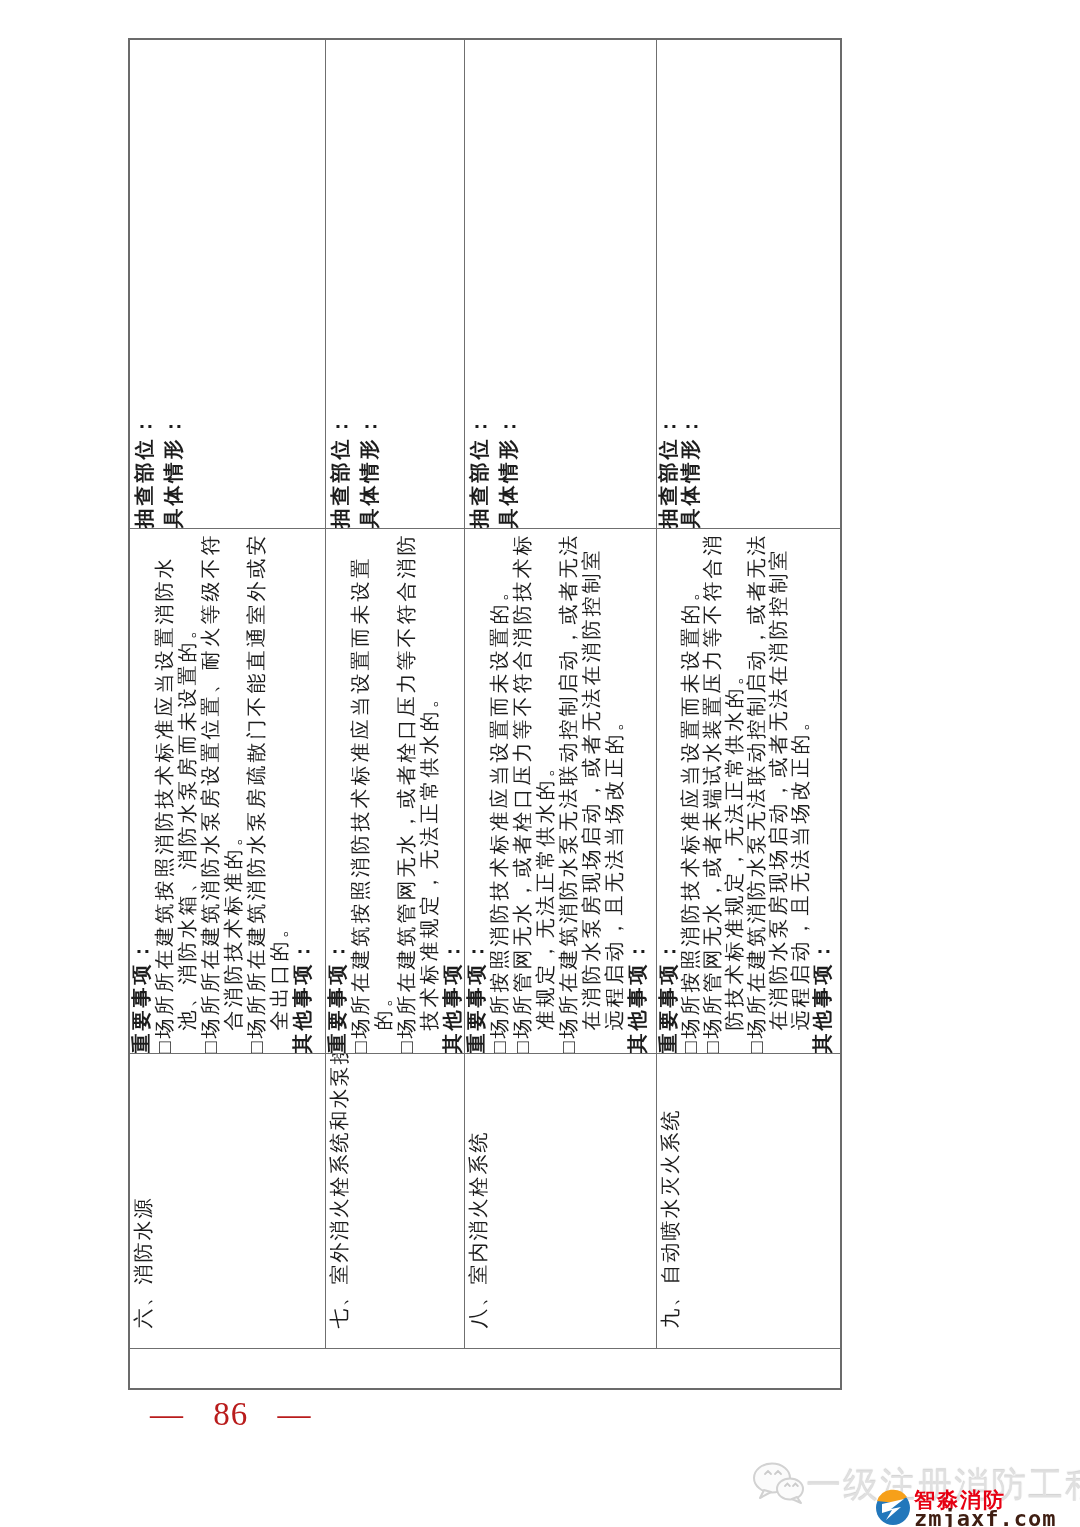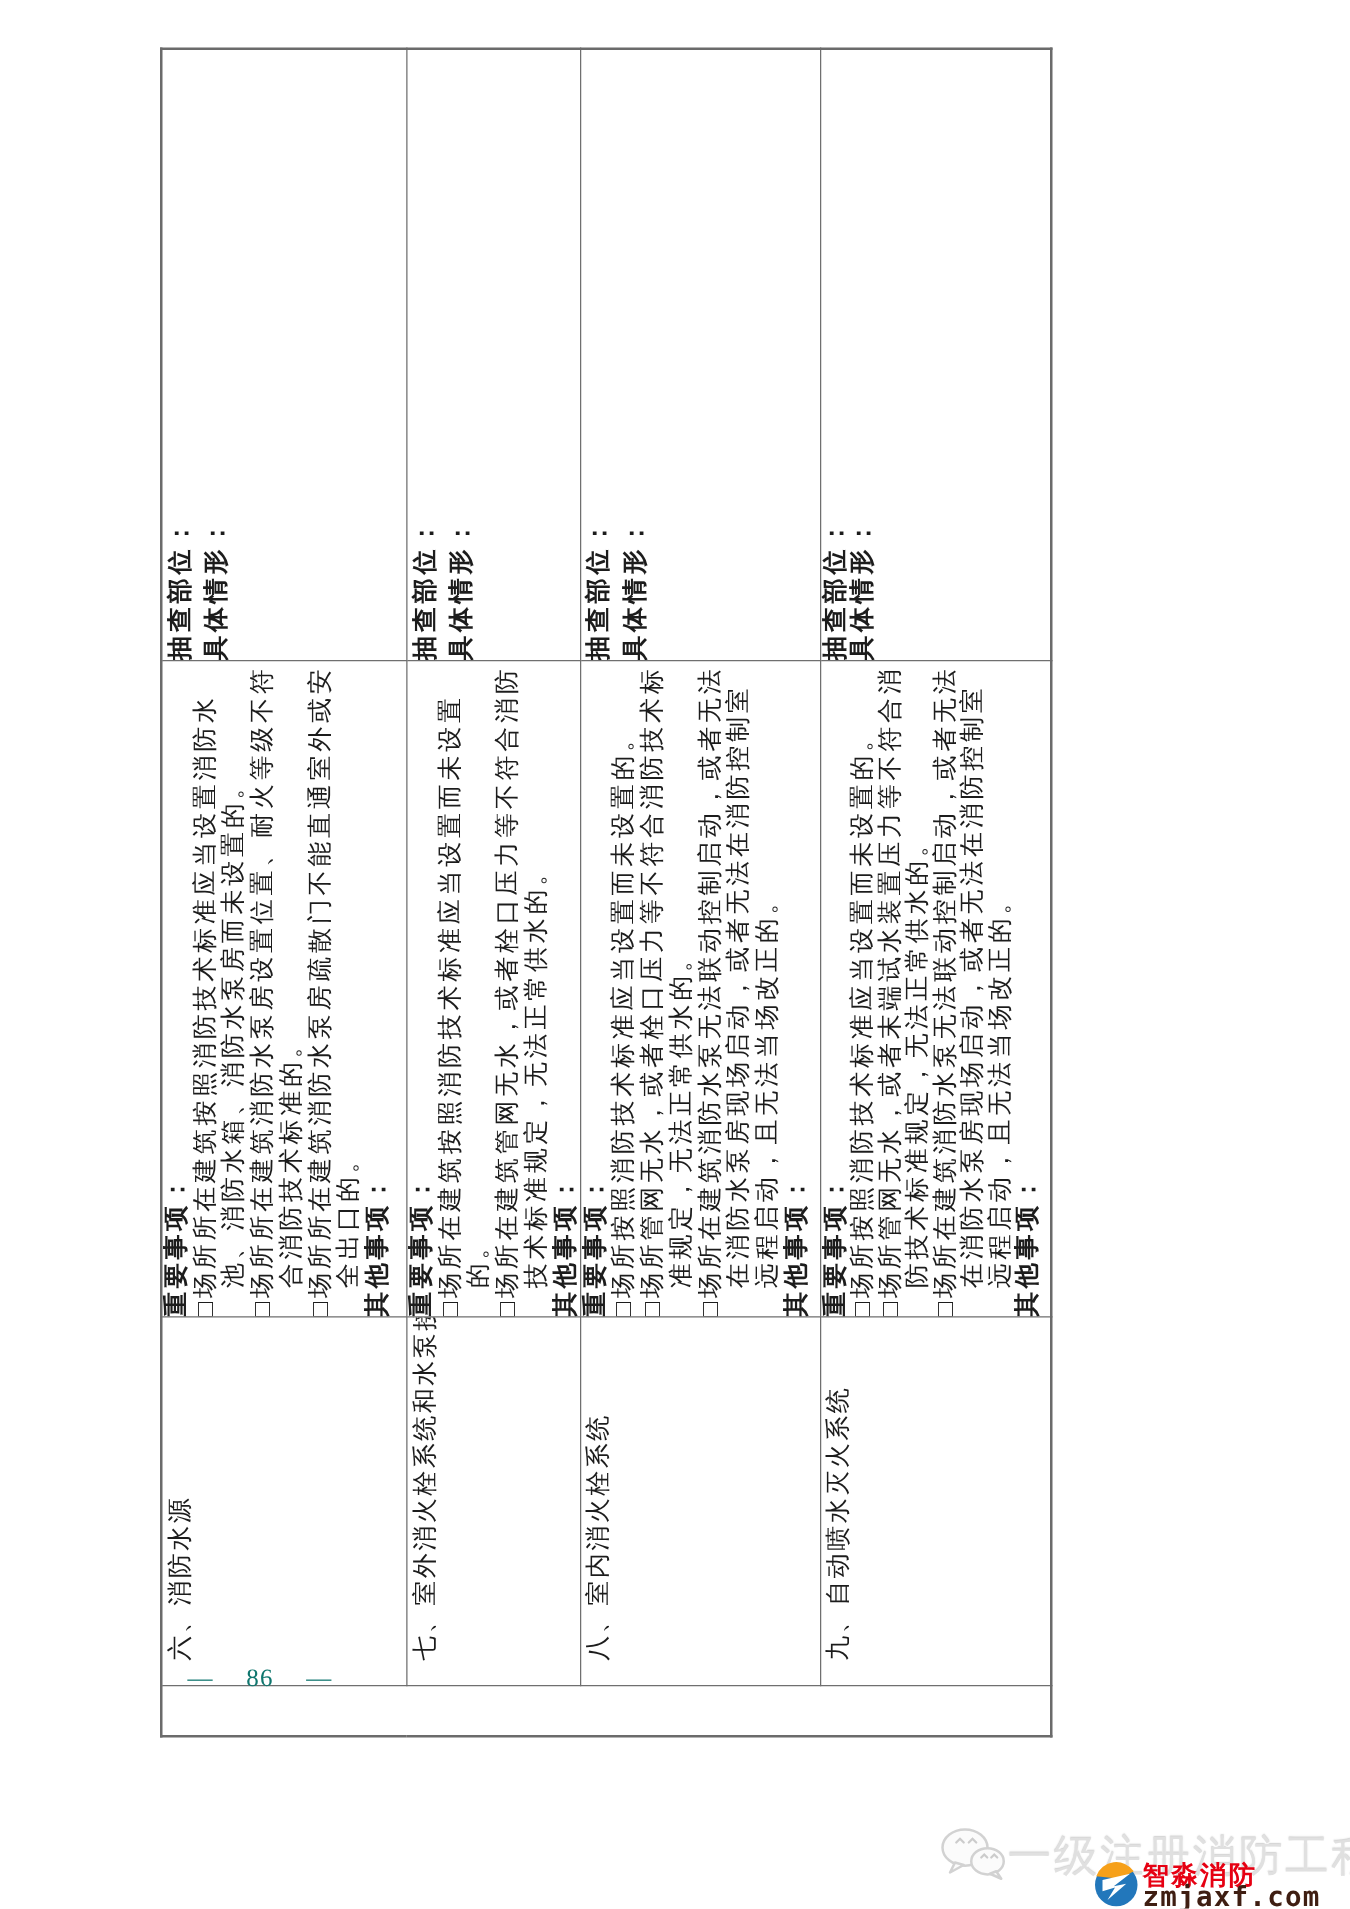--- a/index.html
+++ b/index.html
@@ -16,21 +16,21 @@
   td.c-item{width:295px;vertical-align:middle;}
   td.c-item .iname{padding-left:20px;font-size:20px;letter-spacing:2px;white-space:nowrap;}
   td.c-content{width:525px;padding:3px 4px 0 6px;}
   td.c-spot{width:490px;padding:8px 4px 0 4px;}
   .lbl{font-weight:bold;font-size:20px;letter-spacing:3px;line-height:23px;}
   .c-spot .lbl{line-height:29px;}
   .chk{font-size:20px;letter-spacing:3px;line-height:23px;
        padding-left:23px;text-indent:-23px;word-break:break-all;}
   tr.r4 .chk, tr.r4 .lbl{line-height:22px;}
 
-  .pagenum{position:absolute;left:150px;top:1332px;font-size:20px;color:#0f766e;
+  .pagenum{position:absolute;left:150px;top:1396px;font-size:33px;color:#b91c1c;
            word-spacing:20px;letter-spacing:1px;}
 
   
   .wm-text{position:absolute;left:806px;top:1462px;font-size:35px;letter-spacing:2px;
            color:#e0e0e0;white-space:nowrap;font-family:"Liberation Sans",sans-serif;
            text-shadow:0 2px 1px rgba(255,255,255,.95),0 -1px 1px rgba(150,150,150,.45);}
   .wechat{position:absolute;left:750px;top:1460px;width:56px;height:46px;}
   .zmlogo{position:absolute;left:874px;top:1489px;width:38px;height:37px;}
   .brand{position:absolute;left:914px;top:1486px;font-size:21px;font-weight:bold;
          letter-spacing:2px;white-space:nowrap;font-family:"Liberation Sans",sans-serif;text-align:right;}

